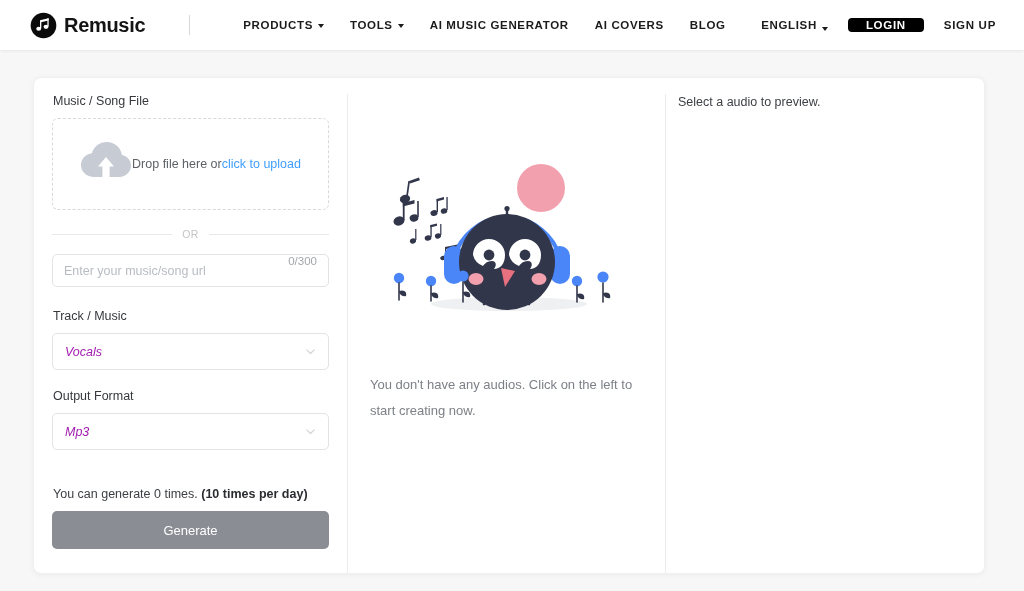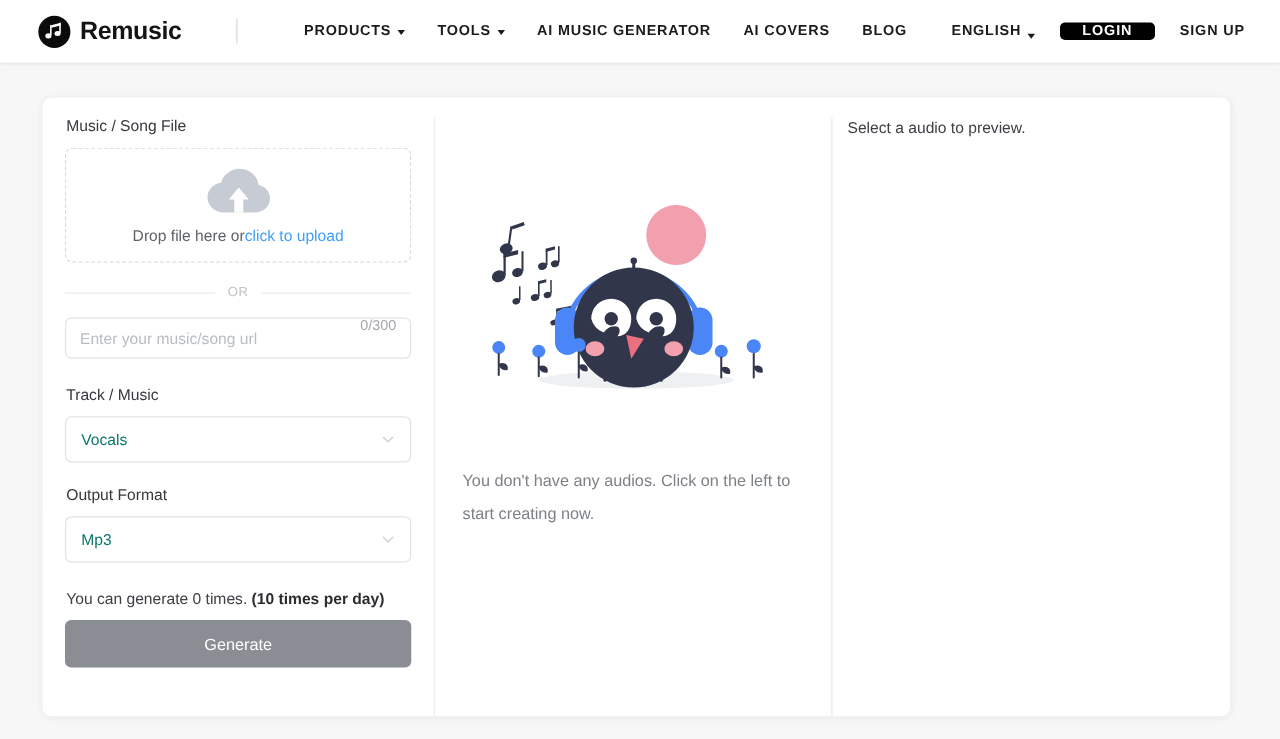--- a/index.html
+++ b/index.html
@@ -145,21 +145,21 @@
     font-size: 12.5px;
     color: #36383d;
     margin: 0 0 10px 1px;
   }
 
   .dropzone {
     height: 92px;
     border: 1px dashed #d9d9d9;
     border-radius: 6px;
     display: flex;
-    flex-direction: column;
+    flex-direction: row;
     align-items: center;
     justify-content: center;
     cursor: pointer;
     background: #fff;
   }
   .cloud-icon {
     width: 52px;
     height: 42px;
     display: block;
     margin-bottom: 8px;
@@ -225,33 +225,34 @@
     border: 1px solid #e2e3e5;
     border-radius: 5px;
     display: flex;
     align-items: center;
     padding: 0 12px;
     cursor: pointer;
     background: #fff;
   }
   .select-value {
     font-size: 12.5px;
-    color: #0f766e;
+    color: #a21caf;
+    font-style: italic;
   }
   .chev {
     margin-left: auto;
     width: 11px;
     height: 11px;
     display: block;
   }
 
   .quota {
     font-size: 12.5px;
     color: #3d4045;
-    margin: 0 0 10px 1px;
+    margin: 15px 0 10px 1px;
   }
   .quota b { font-weight: bold; color: #2b2d31; }
 
   .btn-generate {
     width: 100%;
     height: 38px;
     background: #8b8d94;
     color: #ffffff;
     border: none;
     border-radius: 5px;

